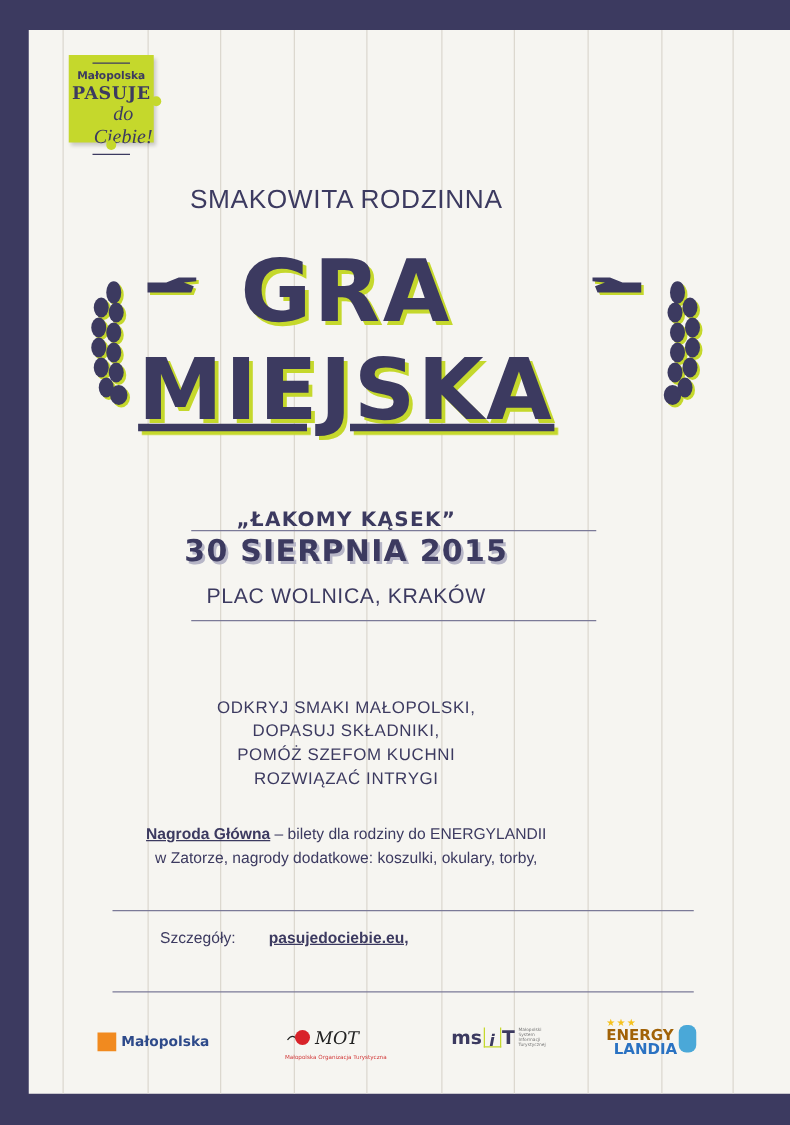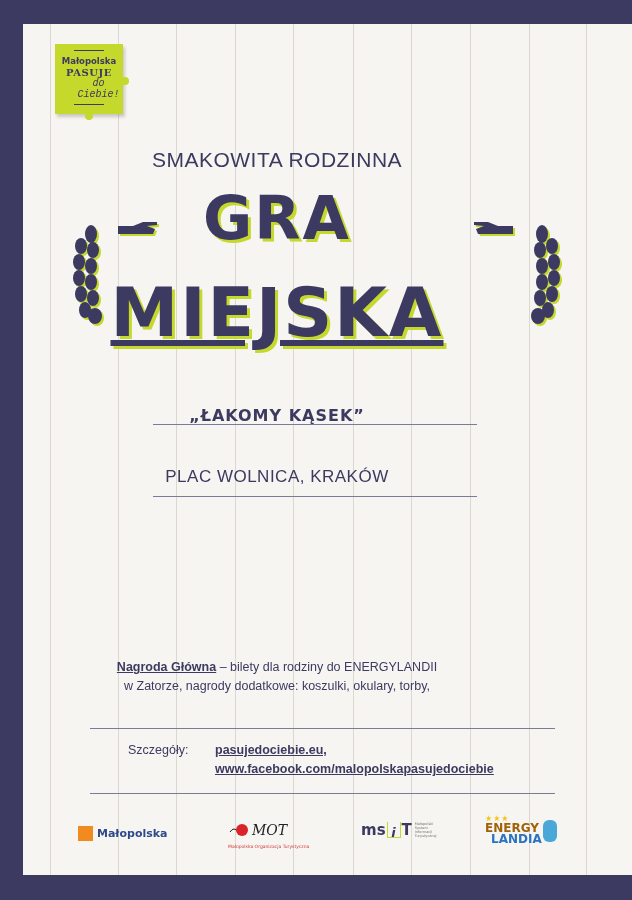--- a/index.html
+++ b/index.html
@@ -18,34 +18,34 @@
   .plank { position: absolute; top: 0; bottom: 0; width: 1px; background: #dcd8cf; }
 
   
   .badge {
     position: absolute; left: 32px; top: 20px; width: 68px; height: 70px;
     background: #c5d82c; box-shadow: 2px 3px 3px rgba(0,0,0,0.18);
     text-align: center; color: #3c3a60;
   }
   .badge .rule { width: 30px; height: 1px; background: #3c3a60; margin: 0 auto; }
   .badge .l1 { font-family: "DejaVu Sans", sans-serif; font-weight: bold; font-size: 8.5px; margin-top: 5px; }
-  .badge .l2 { font-family: "DejaVu Serif", serif; font-weight: bold; font-size: 10px; letter-spacing: 0.5px; margin-top: 1px; }
-  .badge .l3 { font-family: Liberation Mono, monospace; font-style: italic; font-size: 10px; margin-top: 0px; margin-bottom: 4px; margin-left: 19px; }
+  .badge .l2 { font-family: "DejaVu Serif", serif; font-weight: bold; font-size: 14px; letter-spacing: 0.5px; margin-top: 1px; }
+  .badge .l3 { font-family: Liberation Serif, serif; font-style: italic; font-size: 16px; margin-top: 0px; margin-bottom: 4px; margin-left: 19px; }
   .knob-r { position: absolute; right: -6px; top: 33px; width: 8px; height: 8px; border-radius: 50%; background: #c5d82c; }
   .knob-b { position: absolute; left: 30px; bottom: -6px; width: 8px; height: 8px; border-radius: 50%; background: #c5d82c; }
 
   .center-text { position: absolute; left: 0; width: 508px; text-align: center; }
   .subtitle { top: 124px; font-size: 21px; letter-spacing: 0.5px; color: #3c3a60; font-family: "Liberation Sans", sans-serif; }
 
   .big {
     font-family: "DejaVu Sans", sans-serif; font-weight: bold; color: #3c3a60;
     text-shadow: 3px 3px 0 #c5d82c;
     letter-spacing: 2px;
   }
-  .gra { top: 154px; font-size: 60px; line-height: 80px; }
+  .gra { top: 170px; font-size: 69px; line-height: 80px; }
   .miejska { top: 252px; font-size: 68px; line-height: 74px; text-decoration: underline; }
 
   .hand { position: absolute; top: 196px; width: 52px; height: 18px; }
   .wheat { position: absolute; top: 200px; width: 36px; height: 110px; }
 
   .quote { top: 382px; font-size: 16px; font-weight: bold; letter-spacing: 1px; color: #3c3a60; }
   .divider { position: absolute; height: 1px; background: #7b7a98; }
   .date { top: 403px; font-size: 24px; font-weight: bold; color: #3c3a60; text-shadow: 2px 2px 0 #b7b6c7; letter-spacing: 1px; }
   .place { top: 443px; font-size: 17px; color: #3c3a60; letter-spacing: 0.5px; font-family: "Liberation Sans", sans-serif; }
 
@@ -162,36 +162,42 @@
       </g>
     </g>
   </svg>
 
   <div class="center-text big gra">GRA</div>
   <div class="center-text big miejska">MIEJSKA</div>
 
   <div class="center-text quote">„ŁAKOMY KĄSEK”</div>
 
   <div class="divider" style="left:130px; width:324px; top:400px"></div>
+  <div class="center-text date">30 SIERPNIA 2015</div>
   <div class="center-text place">PLAC WOLNICA, KRAKÓW</div>
   <div class="divider" style="left:130px; width:324px; top:472px"></div>
 
+  <div class="center-text tasks">
+    <div>ODKRYJ SMAKI MAŁOPOLSKI,</div>
+    <div>DOPASUJ SKŁADNIKI,</div>
+    <div>POMÓŻ SZEFOM KUCHNI</div>
+    <div>ROZWIĄZAĆ INTRYGI</div>
+  </div>
 
   <div class="center-text prize">
     <div><b>Nagroda Główna</b><span> – bilety dla rodziny do ENERGYLANDII</span></div>
     <div>w Zatorze, nagrody dodatkowe: koszulki, okulary, torby,</div>
   </div>
 
   <div class="divider" style="left:67px; width:465px; top:704px"></div>
 
   <div class="details">
     <div class="lbl">Szczegóły:</div>
     <div class="vals">
       <div>pasujedociebie.eu,</div>
-      <div>www.facebook.com/malopolskapasujedociebie</div>
     </div>
   </div>
 
   <div class="divider" style="left:67px; width:465px; top:769px"></div>
 
   <div class="logo" style="left:55px; top:799px">
     <span class="malo-ico"></span><span class="malo-txt">Małopolska</span>
   </div>
 
   <div class="logo" style="left:205px; top:796px; width:90px">

